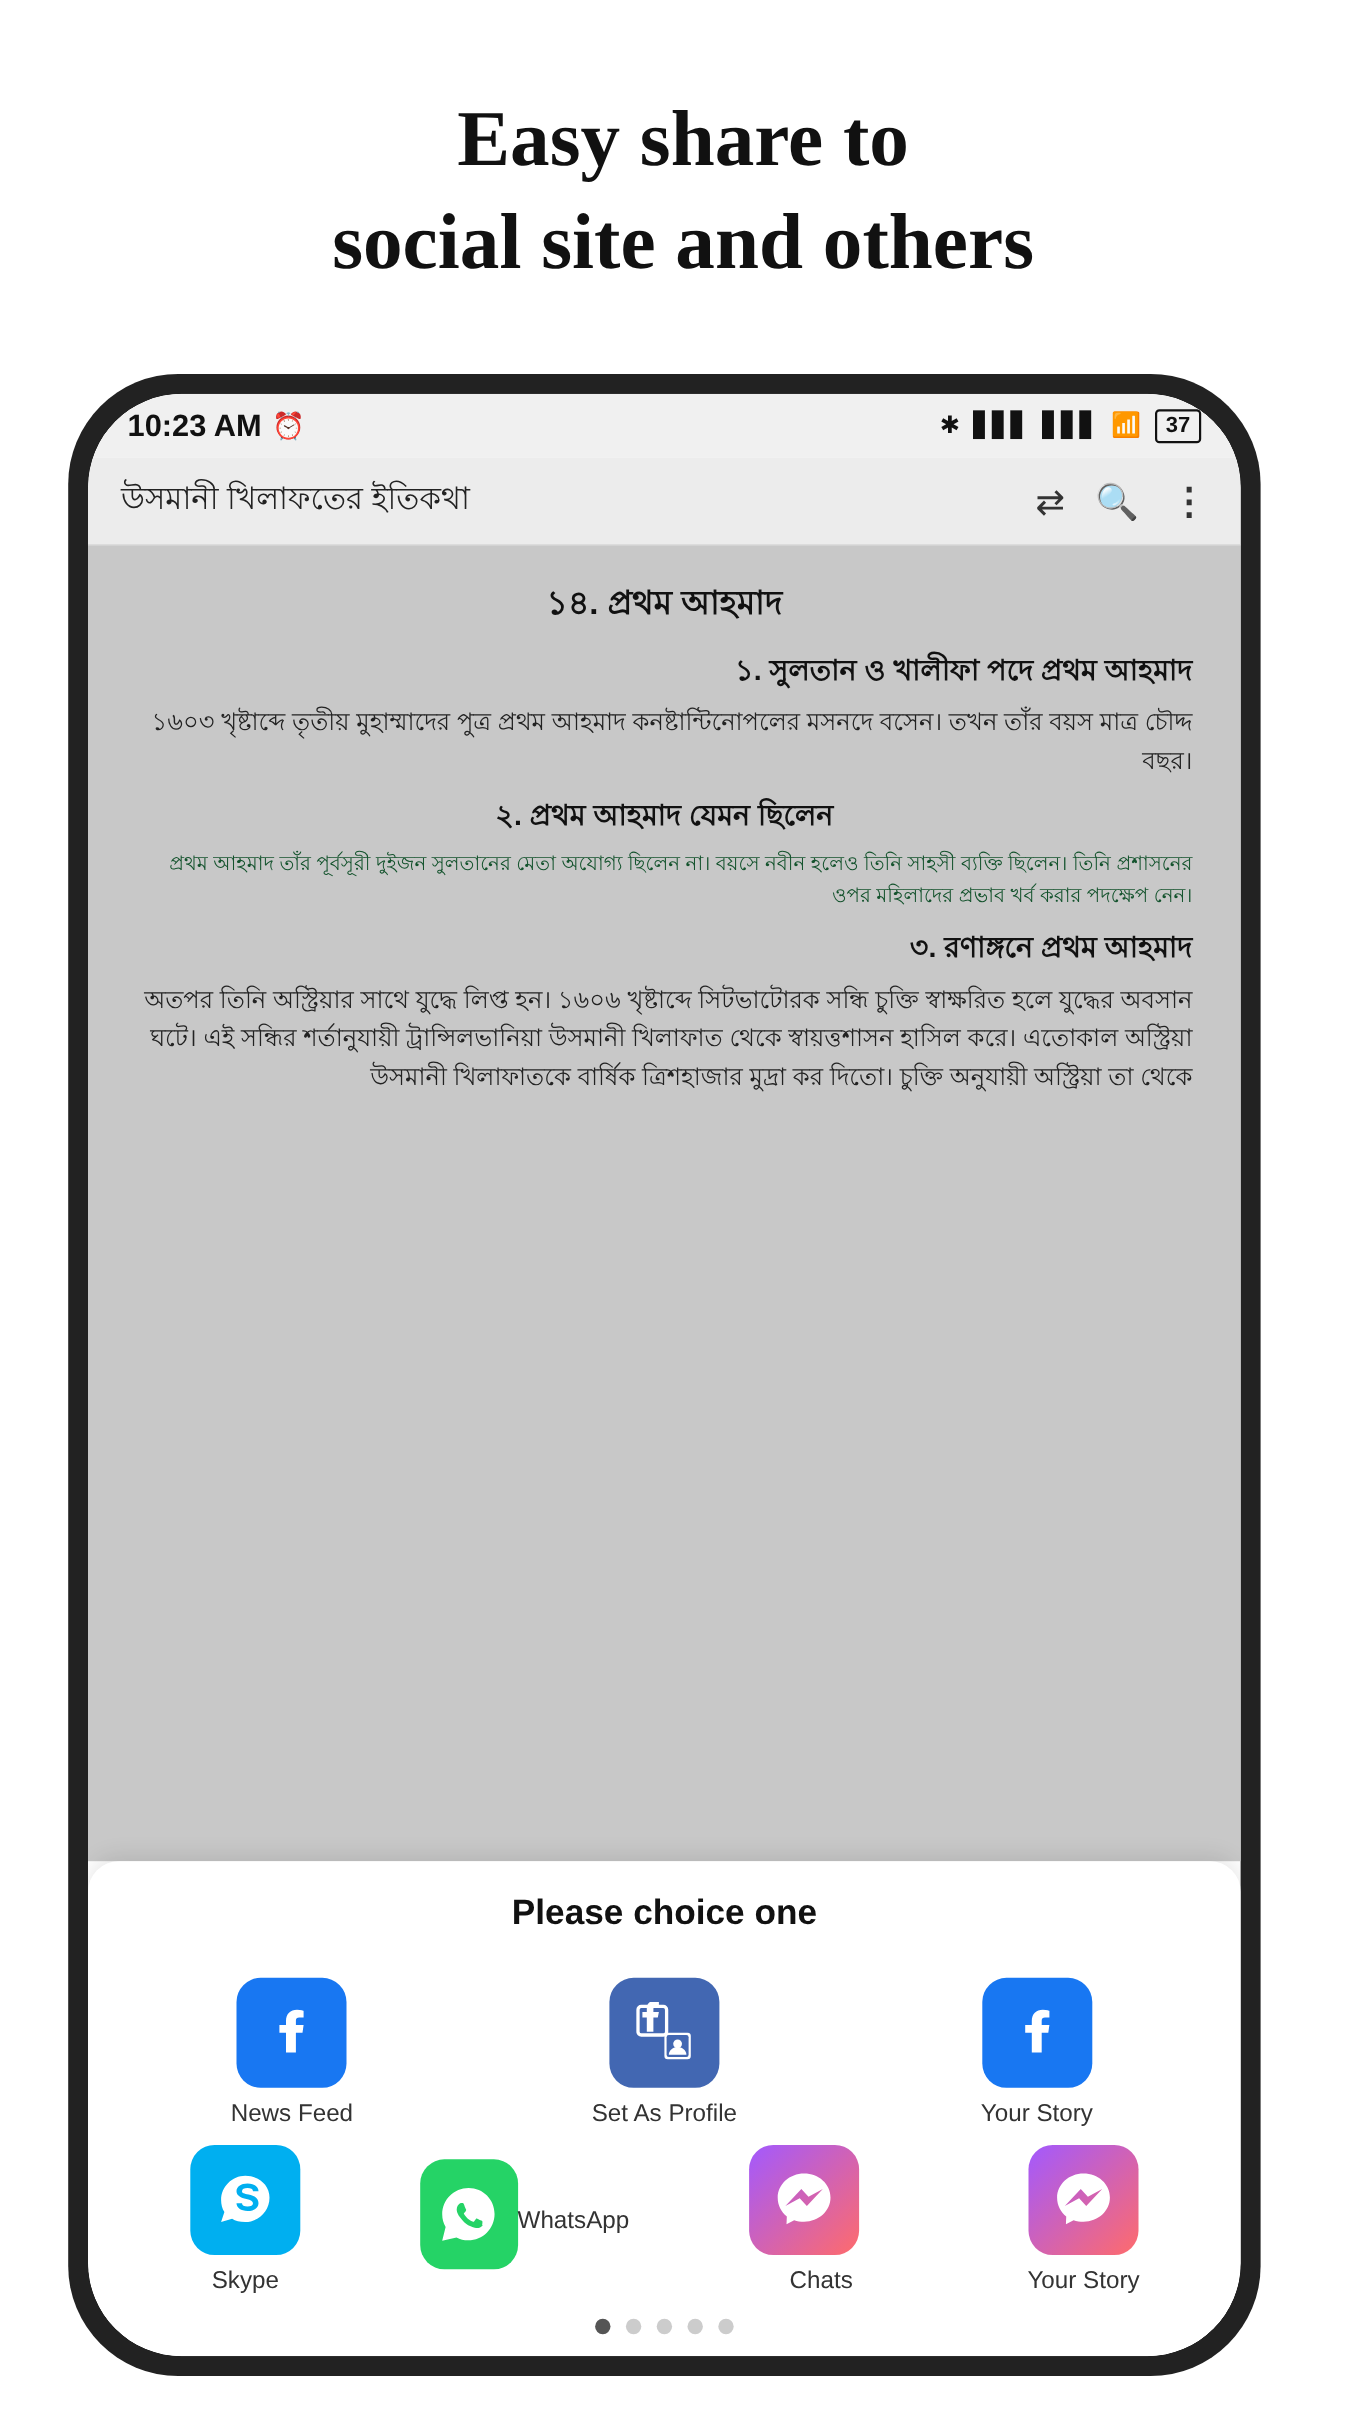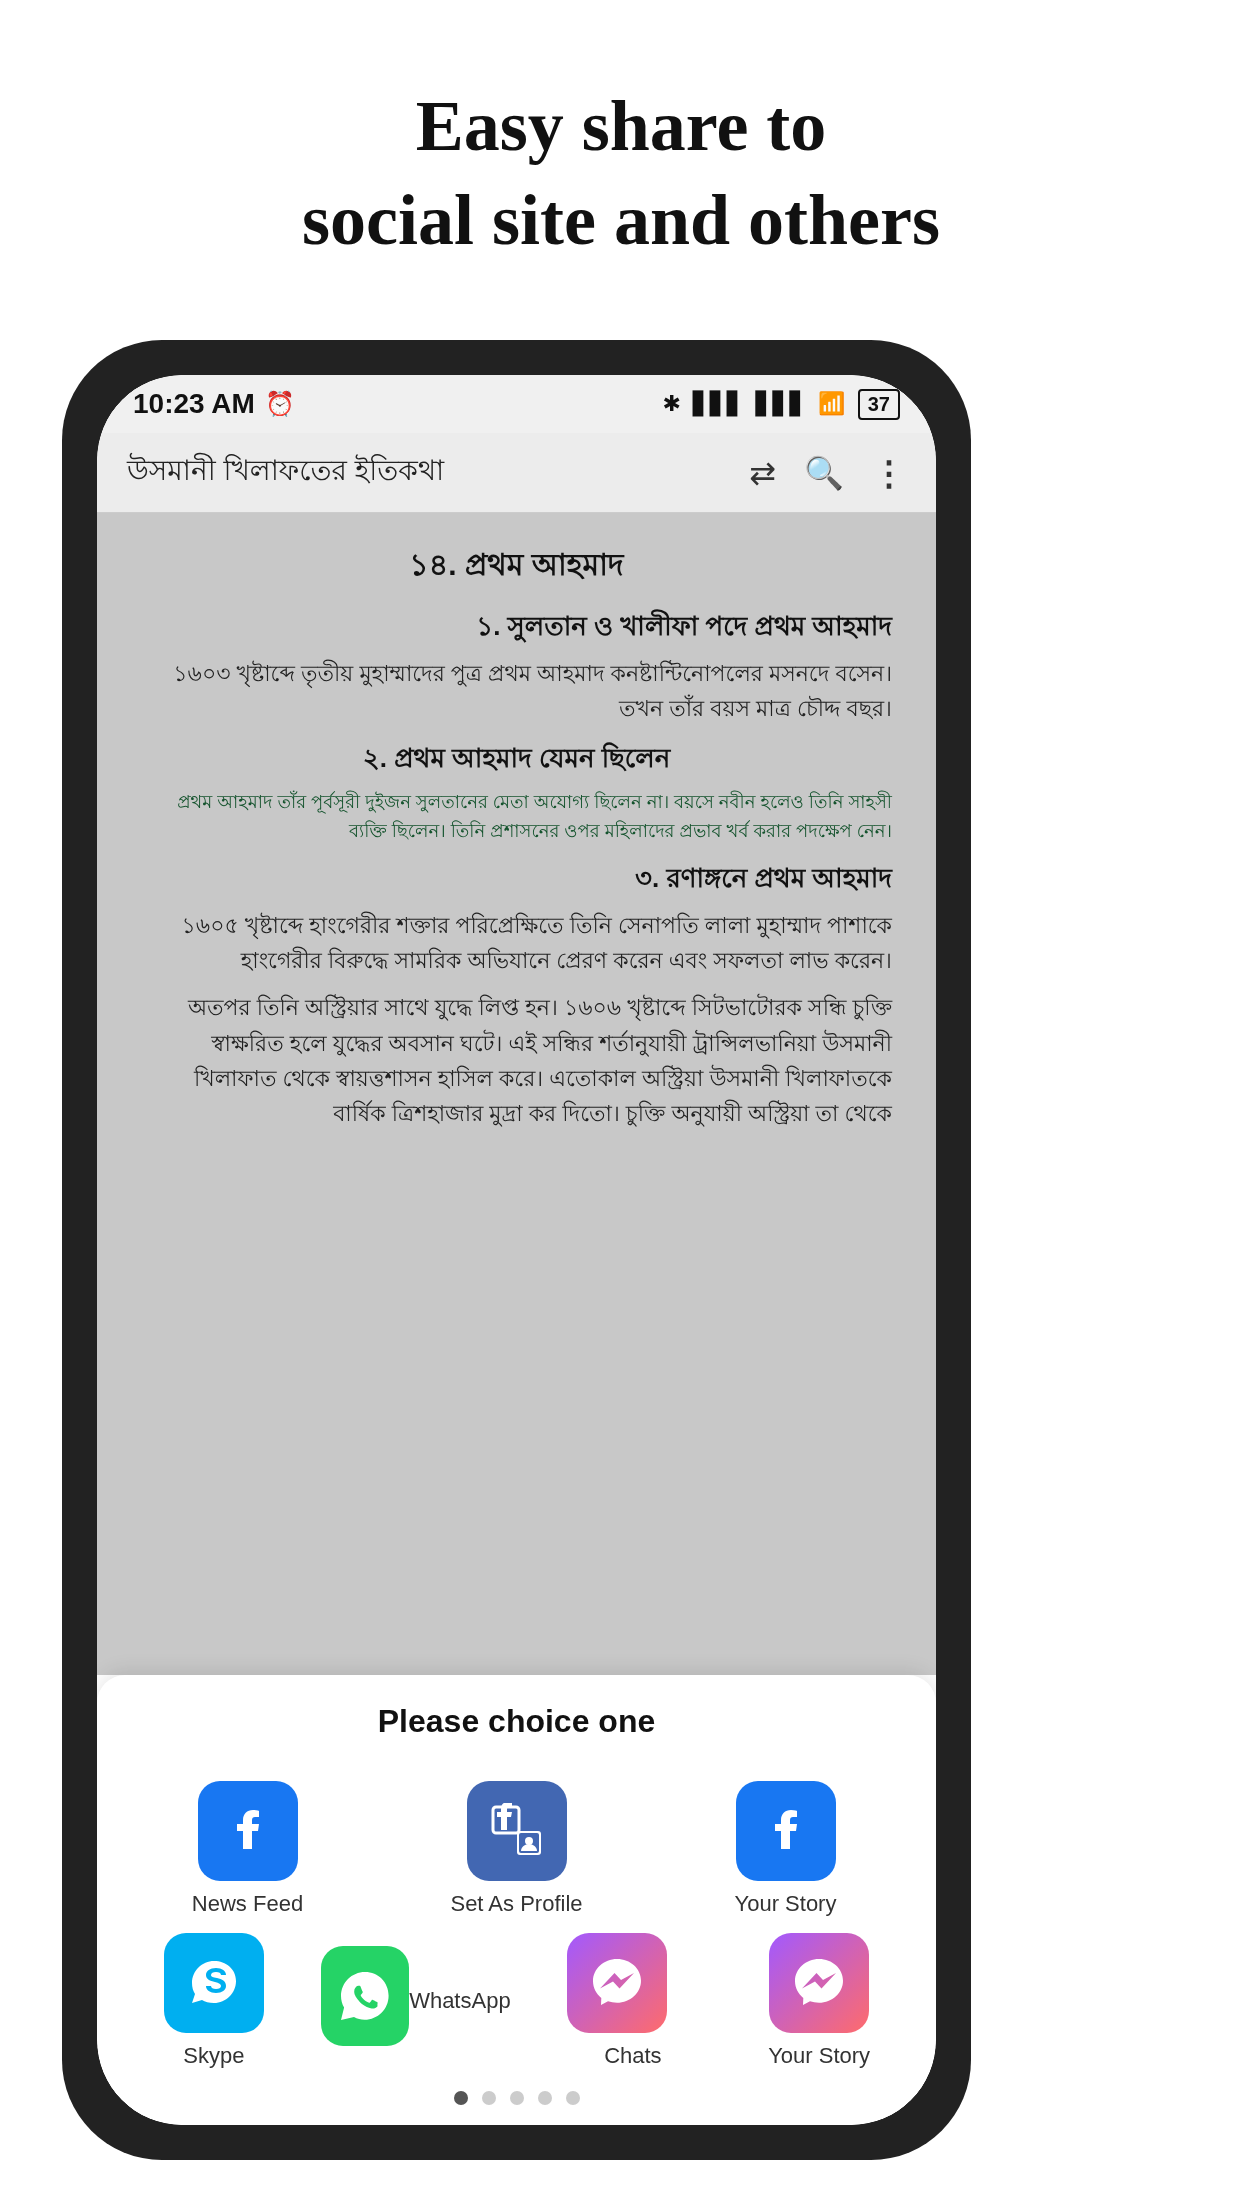--- a/index.html
+++ b/index.html
@@ -13,21 +13,21 @@
     }
   </style>
 </head>
 <body>
 
 <div style="text-align:center; padding: 80px 100px 50px; font-family: Georgia, serif; font-size: 72px; font-weight: 700; color: #111; line-height: 1.3;">
   <span>Easy share to</span><br>
   <span>social site and others</span>
 </div>
 
-<div style="position:absolute; top:340px; left:62px; width:909px; height:1820px; background:#222; border-radius:100px; padding:35px;">
+<div style="position:absolute; top:340px; left:62px; width:1084px; height:1820px; background:#222; border-radius:100px; padding:18px;">
   <div style="width:100%; height:100%; background:#111; border-radius:85px; overflow:hidden; position:relative;">
     <div style="position:absolute; top:0; left:0; right:0; bottom:0; background:#fff; border-radius:85px; overflow:hidden; display:flex; flex-direction:column;">
 
       <div style="background:#f0f0f0; height:58px; display:flex; align-items:center; justify-content:space-between; padding:0 36px; flex-shrink:0;">
         <div style="font-size:28px; font-weight:700; color:#111; display:flex; align-items:center; gap:10px;">
           <span>10:23 AM</span>
           <span style="font-size:24px;">⏰</span>
         </div>
         <div style="display:flex; align-items:center; gap:12px; font-size:22px; color:#111;">
           <span>✱</span>
@@ -52,21 +52,20 @@
       <div style="flex:1; background:#c8c8c8; padding:28px 44px; overflow:hidden;">
         <div style="text-align:center; font-size:30px; font-weight:bold; color:#111; margin-bottom:14px;">১৪. প্রথম আহমাদ</div>
 
         <div style="font-size:26px; font-weight:bold; color:#111; margin-bottom:6px; direction:rtl; text-align:right;">১. সুলতান ও খালীফা পদে প্রথম আহমাদ</div>
         <div style="font-size:22px; color:#222; line-height:1.6; margin-bottom:12px; direction:rtl; text-align:right;">১৬০৩ খৃষ্টাব্দে তৃতীয় মুহাম্মাদের পুত্র প্রথম আহমাদ কনষ্টান্টিনোপলের মসনদে বসেন। তখন তাঁর বয়স মাত্র চৌদ্দ বছর।</div>
 
         <div style="font-size:26px; font-weight:bold; color:#111; margin-bottom:6px; direction:rtl; text-align:center;">২. প্রথম আহমাদ যেমন ছিলেন</div>
         <div style="font-size:18px; color:#14532d; line-height:1.6; margin-bottom:12px; direction:rtl; text-align:right;">প্রথম আহমাদ তাঁর পূর্বসূরী দুইজন সুলতানের মেতা অযোগ্য ছিলেন না। বয়সে নবীন হলেও তিনি সাহসী ব্যক্তি ছিলেন। তিনি প্রশাসনের ওপর মহিলাদের প্রভাব খর্ব করার পদক্ষেপ নেন।</div>
 
         <div style="font-size:26px; font-weight:bold; color:#111; margin-bottom:6px; direction:rtl; text-align:right;">৩. রণাঙ্গনে প্রথম আহমাদ</div>
-        <div style="font-size:22px; color:#222; line-height:1.6; margin-bottom:12px; direction:rtl; text-align:right;">১৬০৫ খৃষ্টাব্দে হাংগেরীর শক্তার পরিপ্রেক্ষিতে তিনি সেনাপতি লালা মুহাম্মাদ পাশাকে হাংগেরীর বিরুদ্ধে সামরিক অভিযানে প্রেরণ করেন এবং সফলতা লাভ করেন।</div>
 
         <div style="font-size:22px; color:#222; line-height:1.6; direction:rtl; text-align:right;">অতপর তিনি অস্ট্রিয়ার সাথে যুদ্ধে লিপ্ত হন। ১৬০৬ খৃষ্টাব্দে সিটভাটোরক সন্ধি চুক্তি স্বাক্ষরিত হলে যুদ্ধের অবসান ঘটে। এই সন্ধির শর্তানুযায়ী ট্রান্সিলভানিয়া উসমানী খিলাফাত থেকে স্বায়ত্তশাসন হাসিল করে। এতোকাল অস্ট্রিয়া উসমানী খিলাফাতকে বার্ষিক ত্রিশহাজার মুদ্রা কর দিতো। চুক্তি অনুযায়ী অস্ট্রিয়া তা থেকে</div>
       </div>
 
       <div style="background:#fff; border-radius:28px 28px 0 0; padding:28px 16px 16px; flex-shrink:0; box-shadow:0 -4px 20px rgba(0,0,0,0.1);">
         <div style="text-align:center; font-size:32px; font-weight:bold; color:#111; margin-bottom:41px;">Please choice one</div>
 
         <div style="display:flex; justify-content:space-around; margin-bottom:16px;">
 
 

